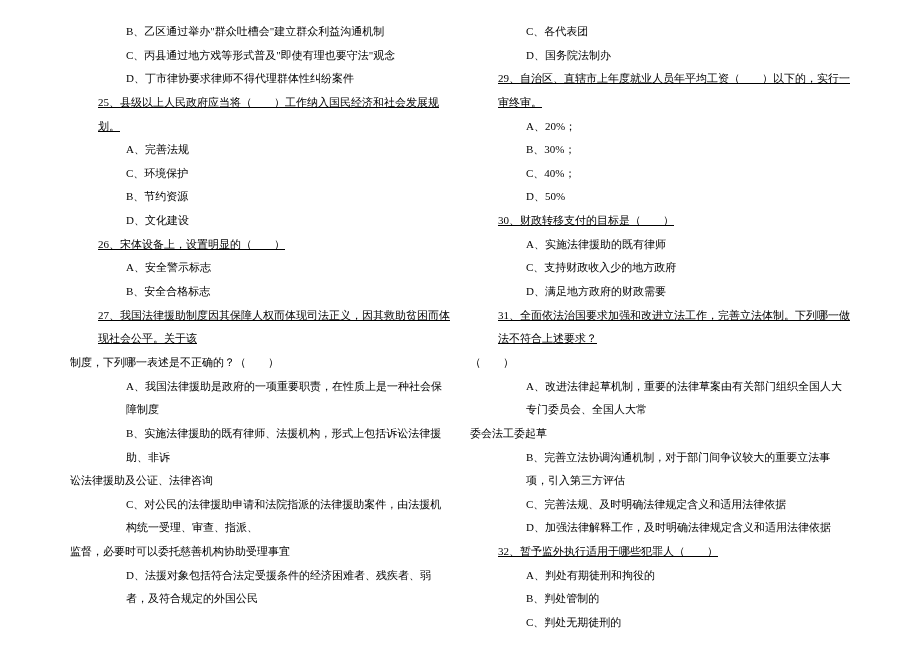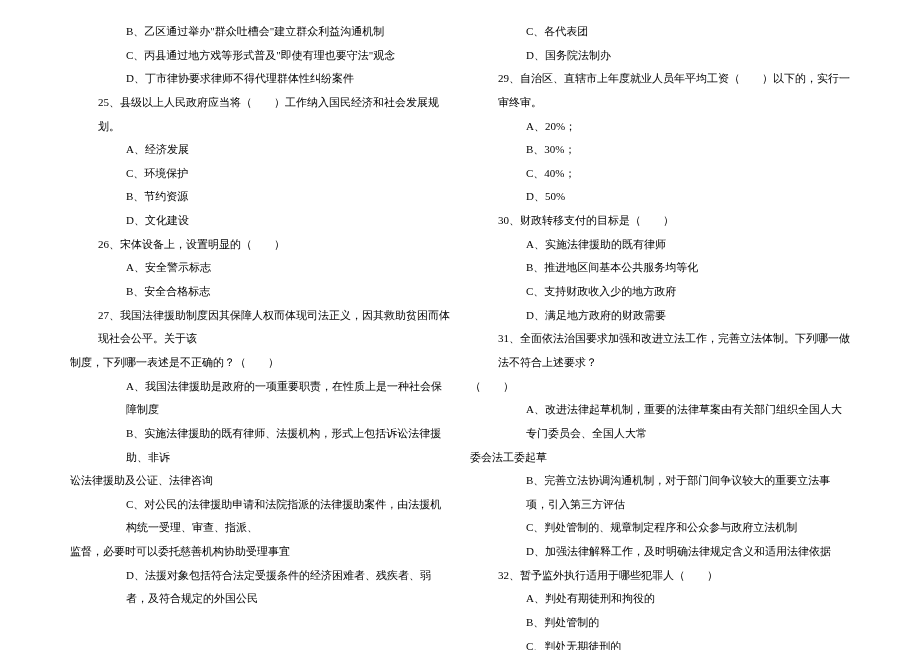--- a/index.html
+++ b/index.html
@@ -15,33 +15,33 @@
     }
     .page {
       display: flex;
       padding: 20px 60px 0 60px;
       line-height: 2.15;
     }
     .column {
       width: 50%;
       padding: 0 10px;
     }
-    .indent-1 { padding-left: 28px; }
+    .indent-1 { padding-left: 28px; text-decoration: underline; }
     .indent-2 { padding-left: 56px; }
   </style>
 </head>
 <body>
 
 <div class="page">
   <div class="column">
     <div class="indent-2">B、乙区通过举办"群众吐槽会"建立群众利益沟通机制</div>
     <div class="indent-2">C、丙县通过地方戏等形式普及"即使有理也要守法"观念</div>
     <div class="indent-2">D、丁市律协要求律师不得代理群体性纠纷案件</div>
     <div class="indent-1">25、县级以上人民政府应当将（　　）工作纳入国民经济和社会发展规划。</div>
-    <div class="indent-2">A、经济发展</div>
+    <div class="indent-2">A、完善法规</div>
     <div class="indent-2">C、环境保护</div>
     <div class="indent-2">B、节约资源</div>
     <div class="indent-2">D、文化建设</div>
     <div class="indent-1">26、宋体设备上，设置明显的（　　）</div>
     <div class="indent-2">A、安全警示标志</div>
     <div class="indent-2">B、安全合格标志</div>
     <div class="indent-1">27、我国法律援助制度因其保障人权而体现司法正义，因其救助贫困而体现社会公平。关于该</div>
     <div>制度，下列哪一表述是不正确的？（　　）</div>
     <div class="indent-2">A、我国法律援助是政府的一项重要职责，在性质上是一种社会保障制度</div>
     <div class="indent-2">B、实施法律援助的既有律师、法援机构，形式上包括诉讼法律援助、非诉</div>
@@ -54,29 +54,28 @@
   <div class="column">
     <div class="indent-2">C、各代表团</div>
     <div class="indent-2">D、国务院法制办</div>
     <div class="indent-1">29、自治区、直辖市上年度就业人员年平均工资（　　）以下的，实行一审终审。</div>
     <div class="indent-2">A、20%；</div>
     <div class="indent-2">B、30%；</div>
     <div class="indent-2">C、40%；</div>
     <div class="indent-2">D、50%</div>
     <div class="indent-1">30、财政转移支付的目标是（　　）</div>
     <div class="indent-2">A、实施法律援助的既有律师</div>
-    <div class="indent-2">B、推进地区间基本公共服务均等化</div>
     <div class="indent-2">C、支持财政收入少的地方政府</div>
     <div class="indent-2">D、满足地方政府的财政需要</div>
     <div class="indent-1">31、全面依法治国要求加强和改进立法工作，完善立法体制。下列哪一做法不符合上述要求？</div>
     <div>（　　）</div>
     <div class="indent-2">A、改进法律起草机制，重要的法律草案由有关部门组织全国人大专门委员会、全国人大常</div>
     <div>委会法工委起草</div>
     <div class="indent-2">B、完善立法协调沟通机制，对于部门间争议较大的重要立法事项，引入第三方评估</div>
-    <div class="indent-2">C、判处管制的、规章制定程序和公众参与政府立法机制</div>
+    <div class="indent-2">C、完善法规、及时明确法律规定含义和适用法律依据</div>
     <div class="indent-2">D、加强法律解释工作，及时明确法律规定含义和适用法律依据</div>
     <div class="indent-1">32、暂予监外执行适用于哪些犯罪人（　　）</div>
     <div class="indent-2">A、判处有期徒刑和拘役的</div>
     <div class="indent-2">B、判处管制的</div>
     <div class="indent-2">C、判处无期徒刑的</div>
 
   </div>
 </div>
 
 </body></html>

